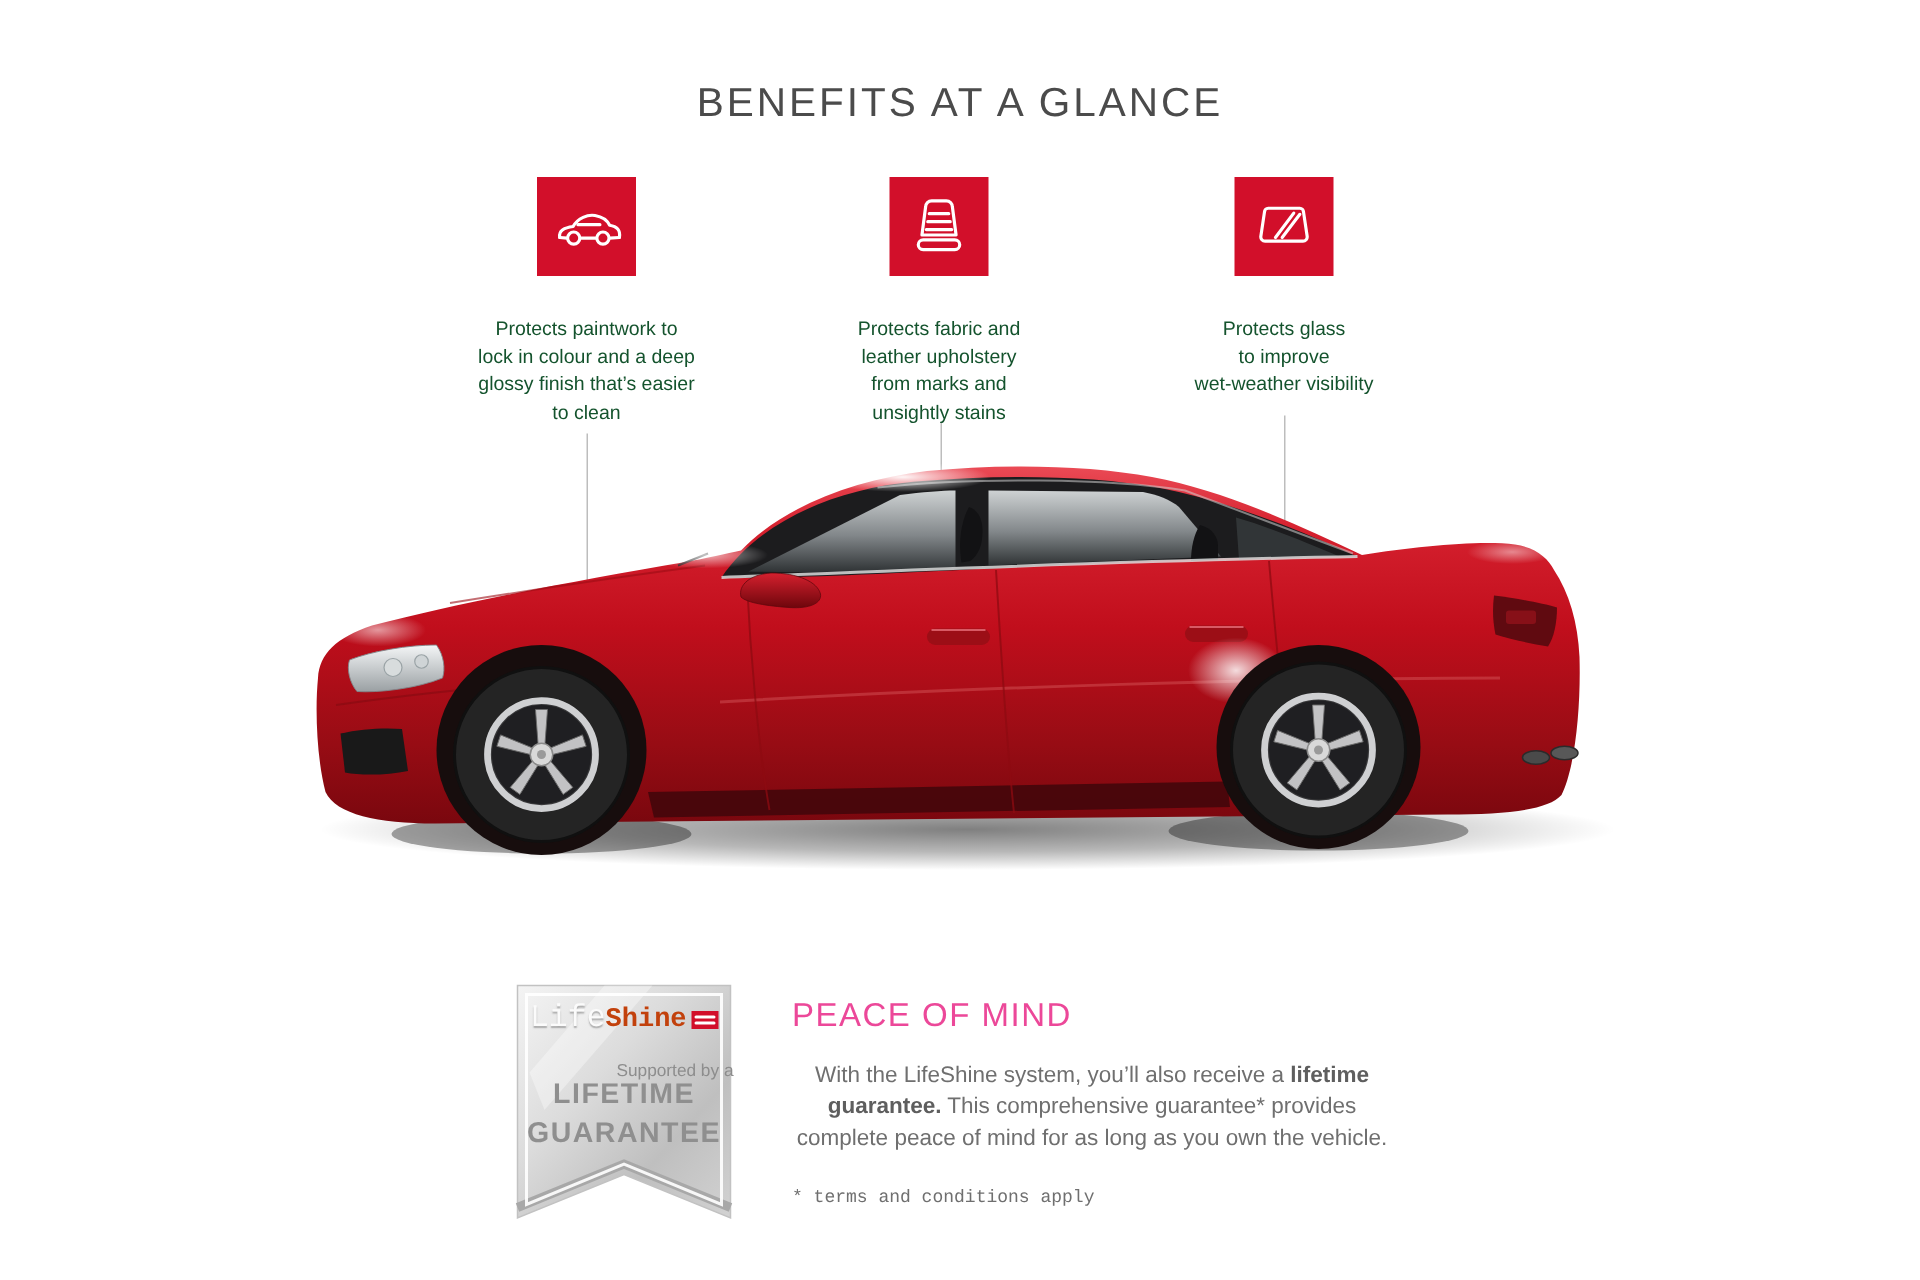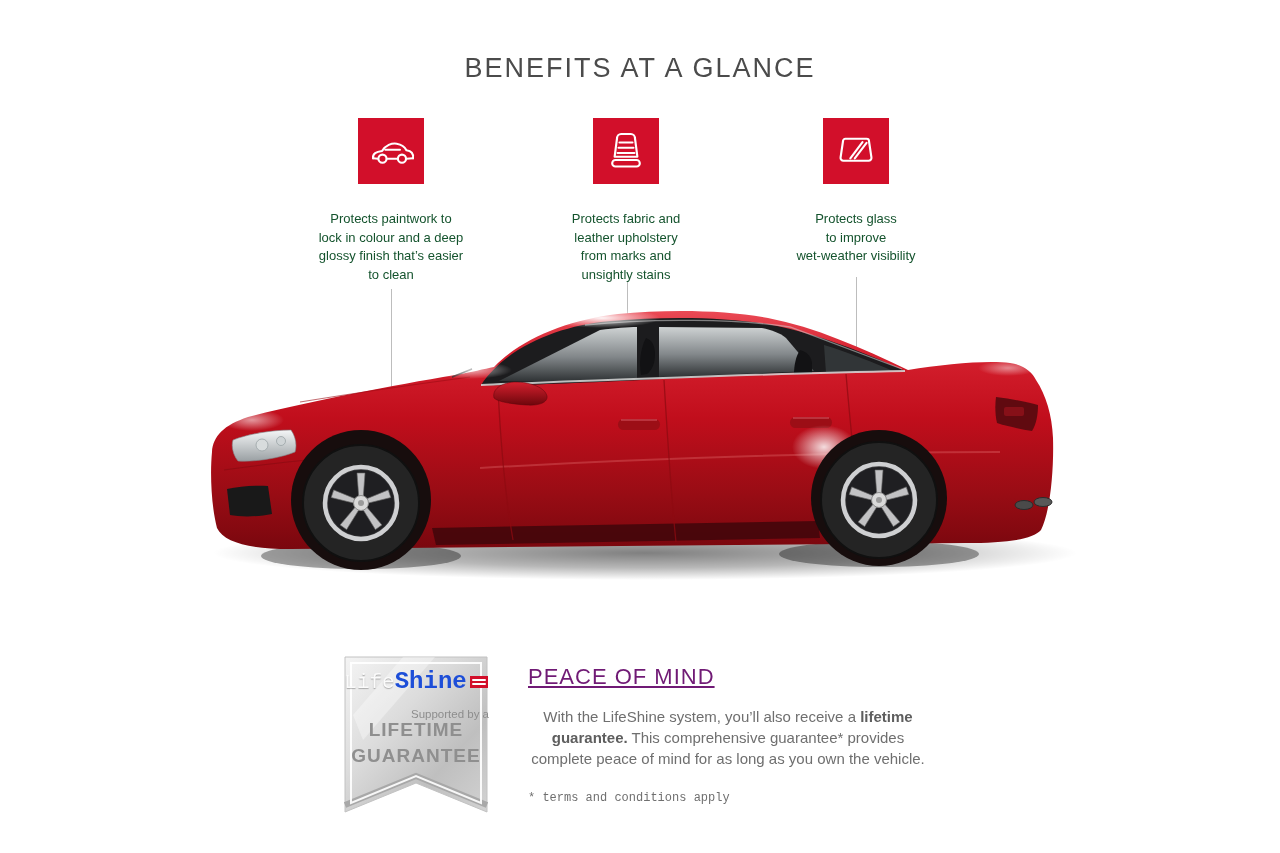--- a/index.html
+++ b/index.html
@@ -13,30 +13,30 @@
   .benefit-text{position:absolute;top:210px;text-align:center;font-size:13px;
         line-height:18.5px;color:#14532d;white-space:pre-line;}
   .vline{position:absolute;width:1px;background:#bdbdbd;}
   .hline{position:absolute;height:1px;background:#bdbdbd;}
   .dot{position:absolute;border-radius:50%;width:11px;height:11px;}
   .badge{position:absolute;left:343px;top:655px;width:146px;height:162px;}
   .badge svg{position:absolute;left:0;top:0;}
   .badge .logo-row{position:absolute;top:13px;left:0;width:100%;display:flex;
         align-items:baseline;justify-content:center;font-family:Liberation Mono, monospace;}
   .badge .life{font-size:21px;color:#fbfbfb;text-shadow:0 1px 1px rgba(90,90,90,.45);}
-  .badge .shine{font-size:24px;font-weight:bold;color:#1d4ed8;}
+  .badge .shine{font-size:18px;font-weight:bold;color:#c2410c;}
   .ag-logo{width:14px;height:12px;background:#d20f2a;margin-left:3px;align-self:center;
         display:flex;flex-direction:column;justify-content:center;gap:2px;padding:0 2px;}
   .ag-logo i{display:block;height:2px;background:#fff;border-radius:1px;}
   .badge .supported{position:absolute;top:53px;width:100%;text-align:right;
         font-size:11.5px;color:#8d8d8d;}
   .badge .big{position:absolute;width:100%;text-align:center;font-size:19px;
         font-weight:bold;color:#8f8f8f;letter-spacing:1px;}
   .peace-heading{position:absolute;left:528px;top:664px;font-size:22px;
-        letter-spacing:1px;color:#701a75;text-decoration:underline;}
+        letter-spacing:1px;color:#ec4899;}
   .peace-body{position:absolute;left:528px;top:706px;width:400px;font-size:15px;
         line-height:21px;color:#6f6f6f;text-align:center;}
   .peace-body b{color:#5e5e5e;}
   .peace-footnote{position:absolute;left:528px;top:791px;font-size:12px;color:#6f6f6f;font-family:Liberation Mono, monospace;}
 </style>
 </head>
 <body>
 
 <div class="page">
 

